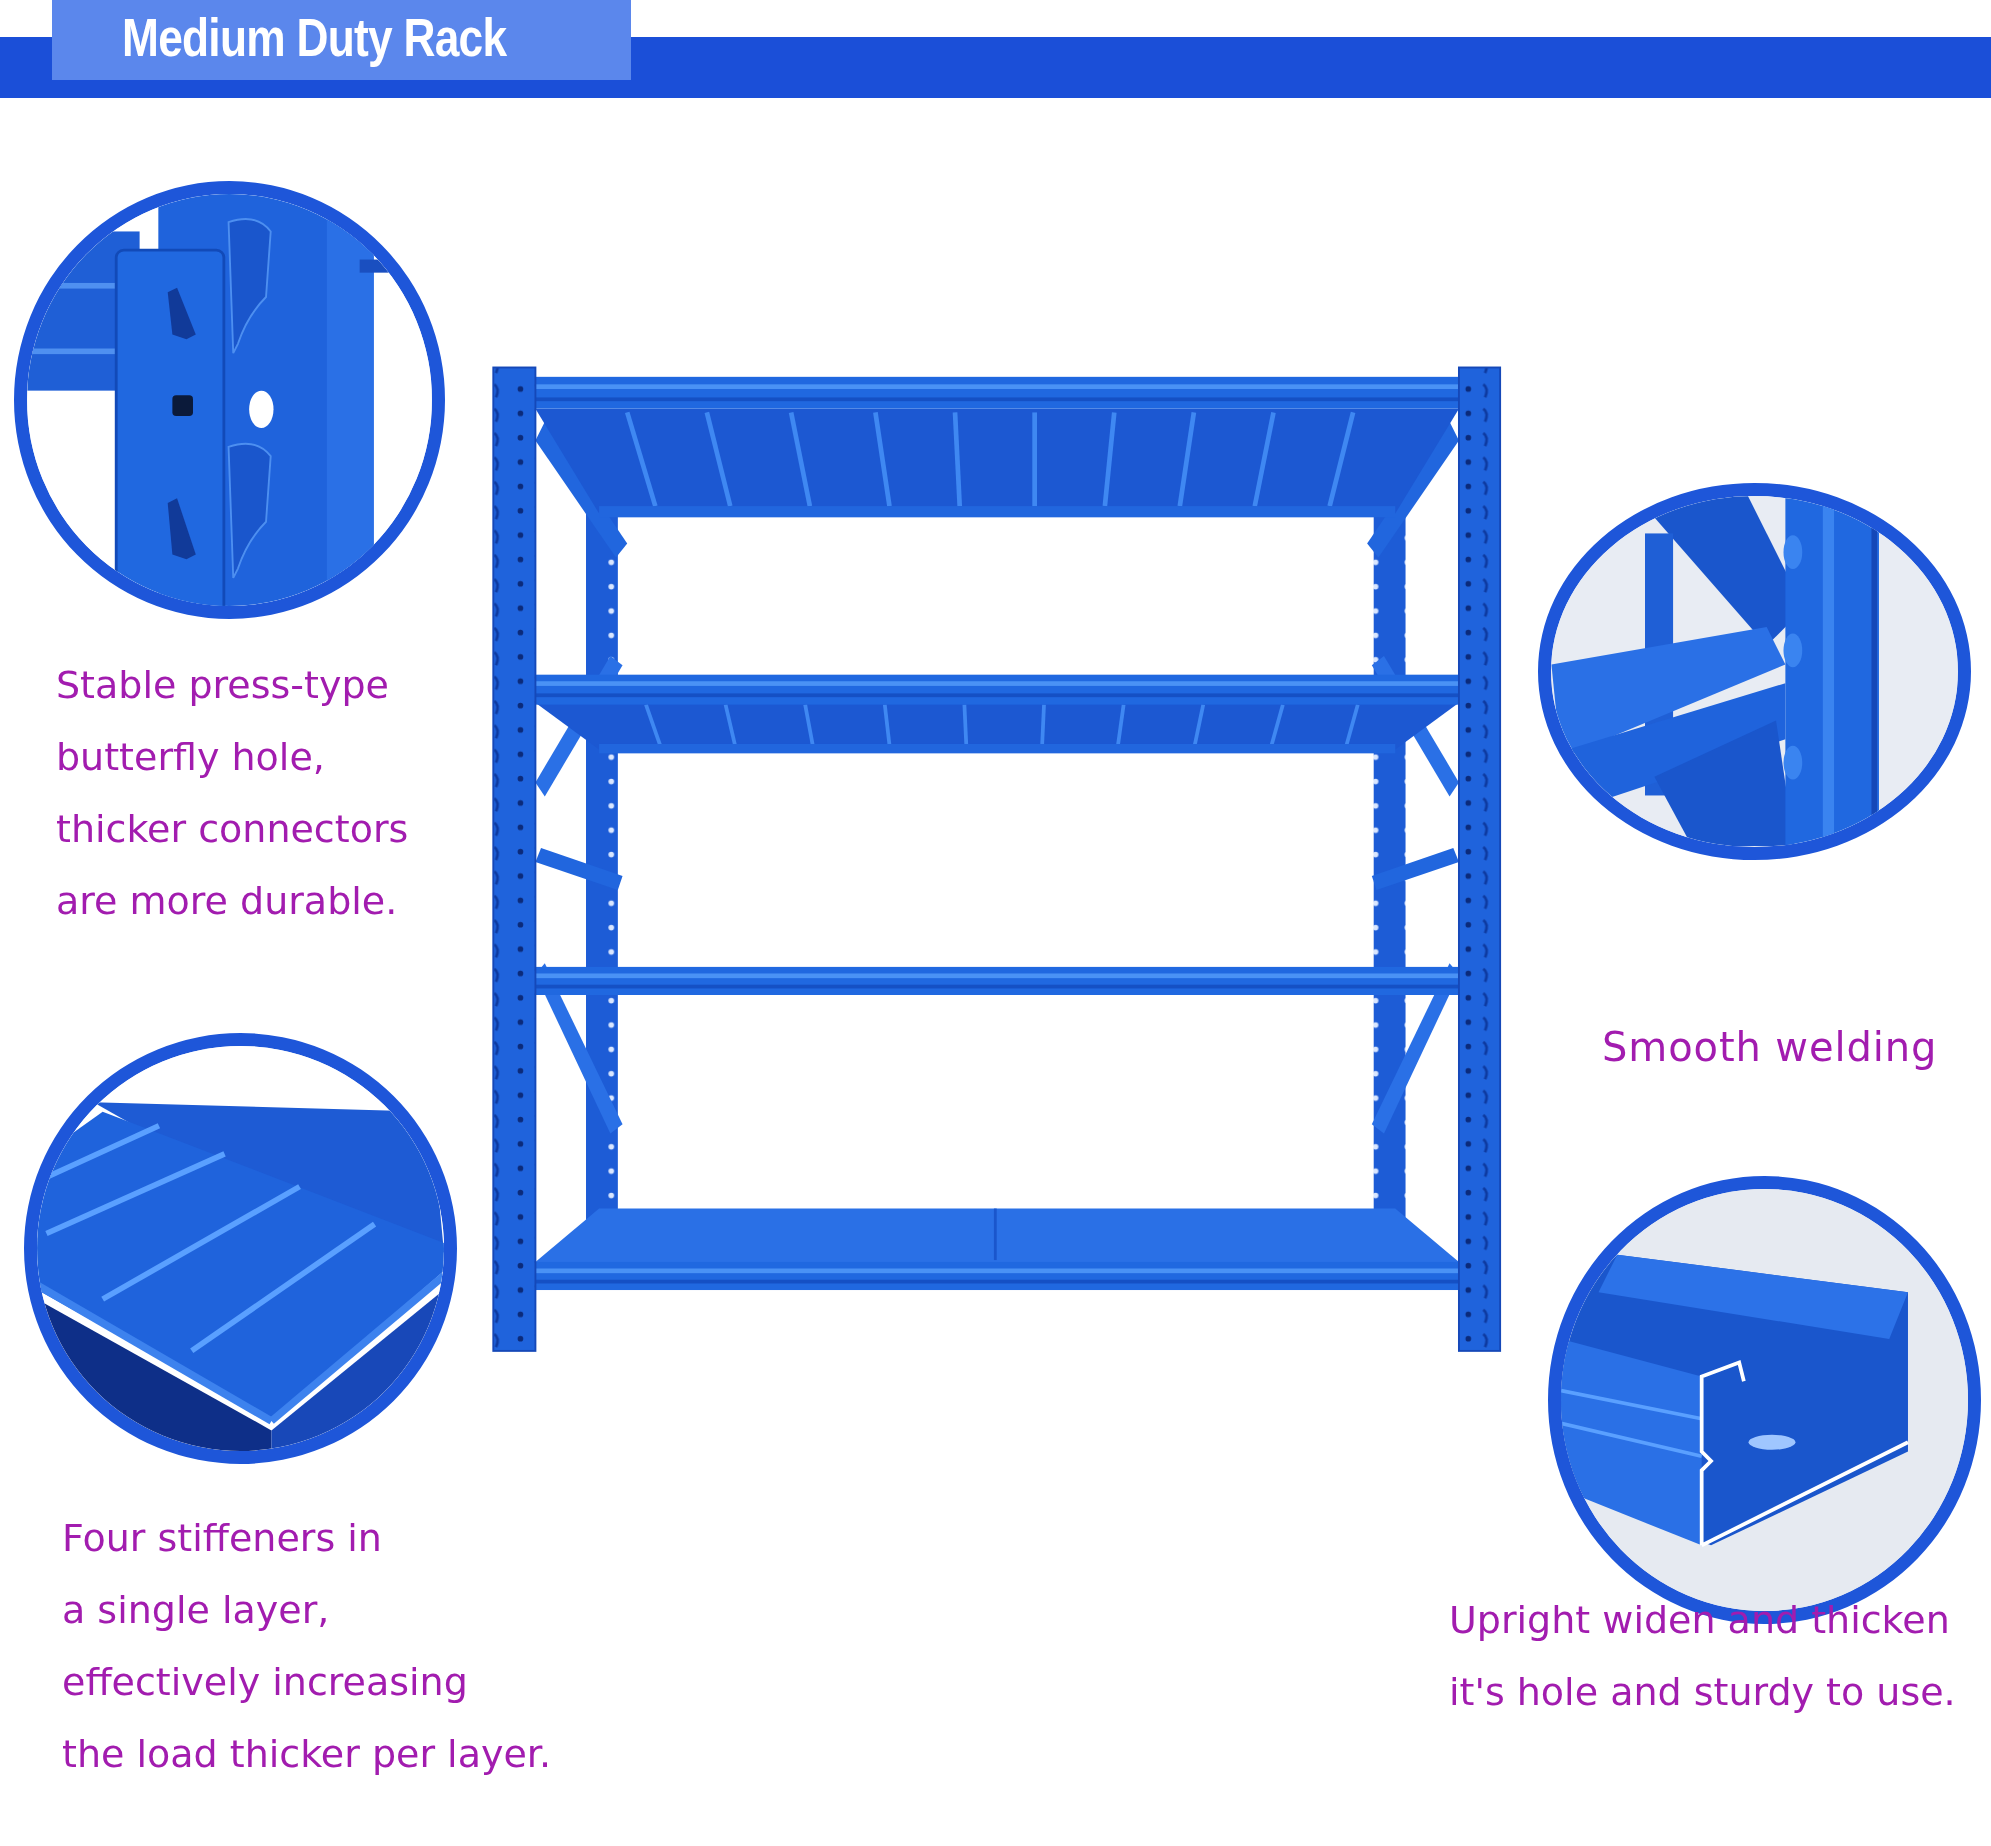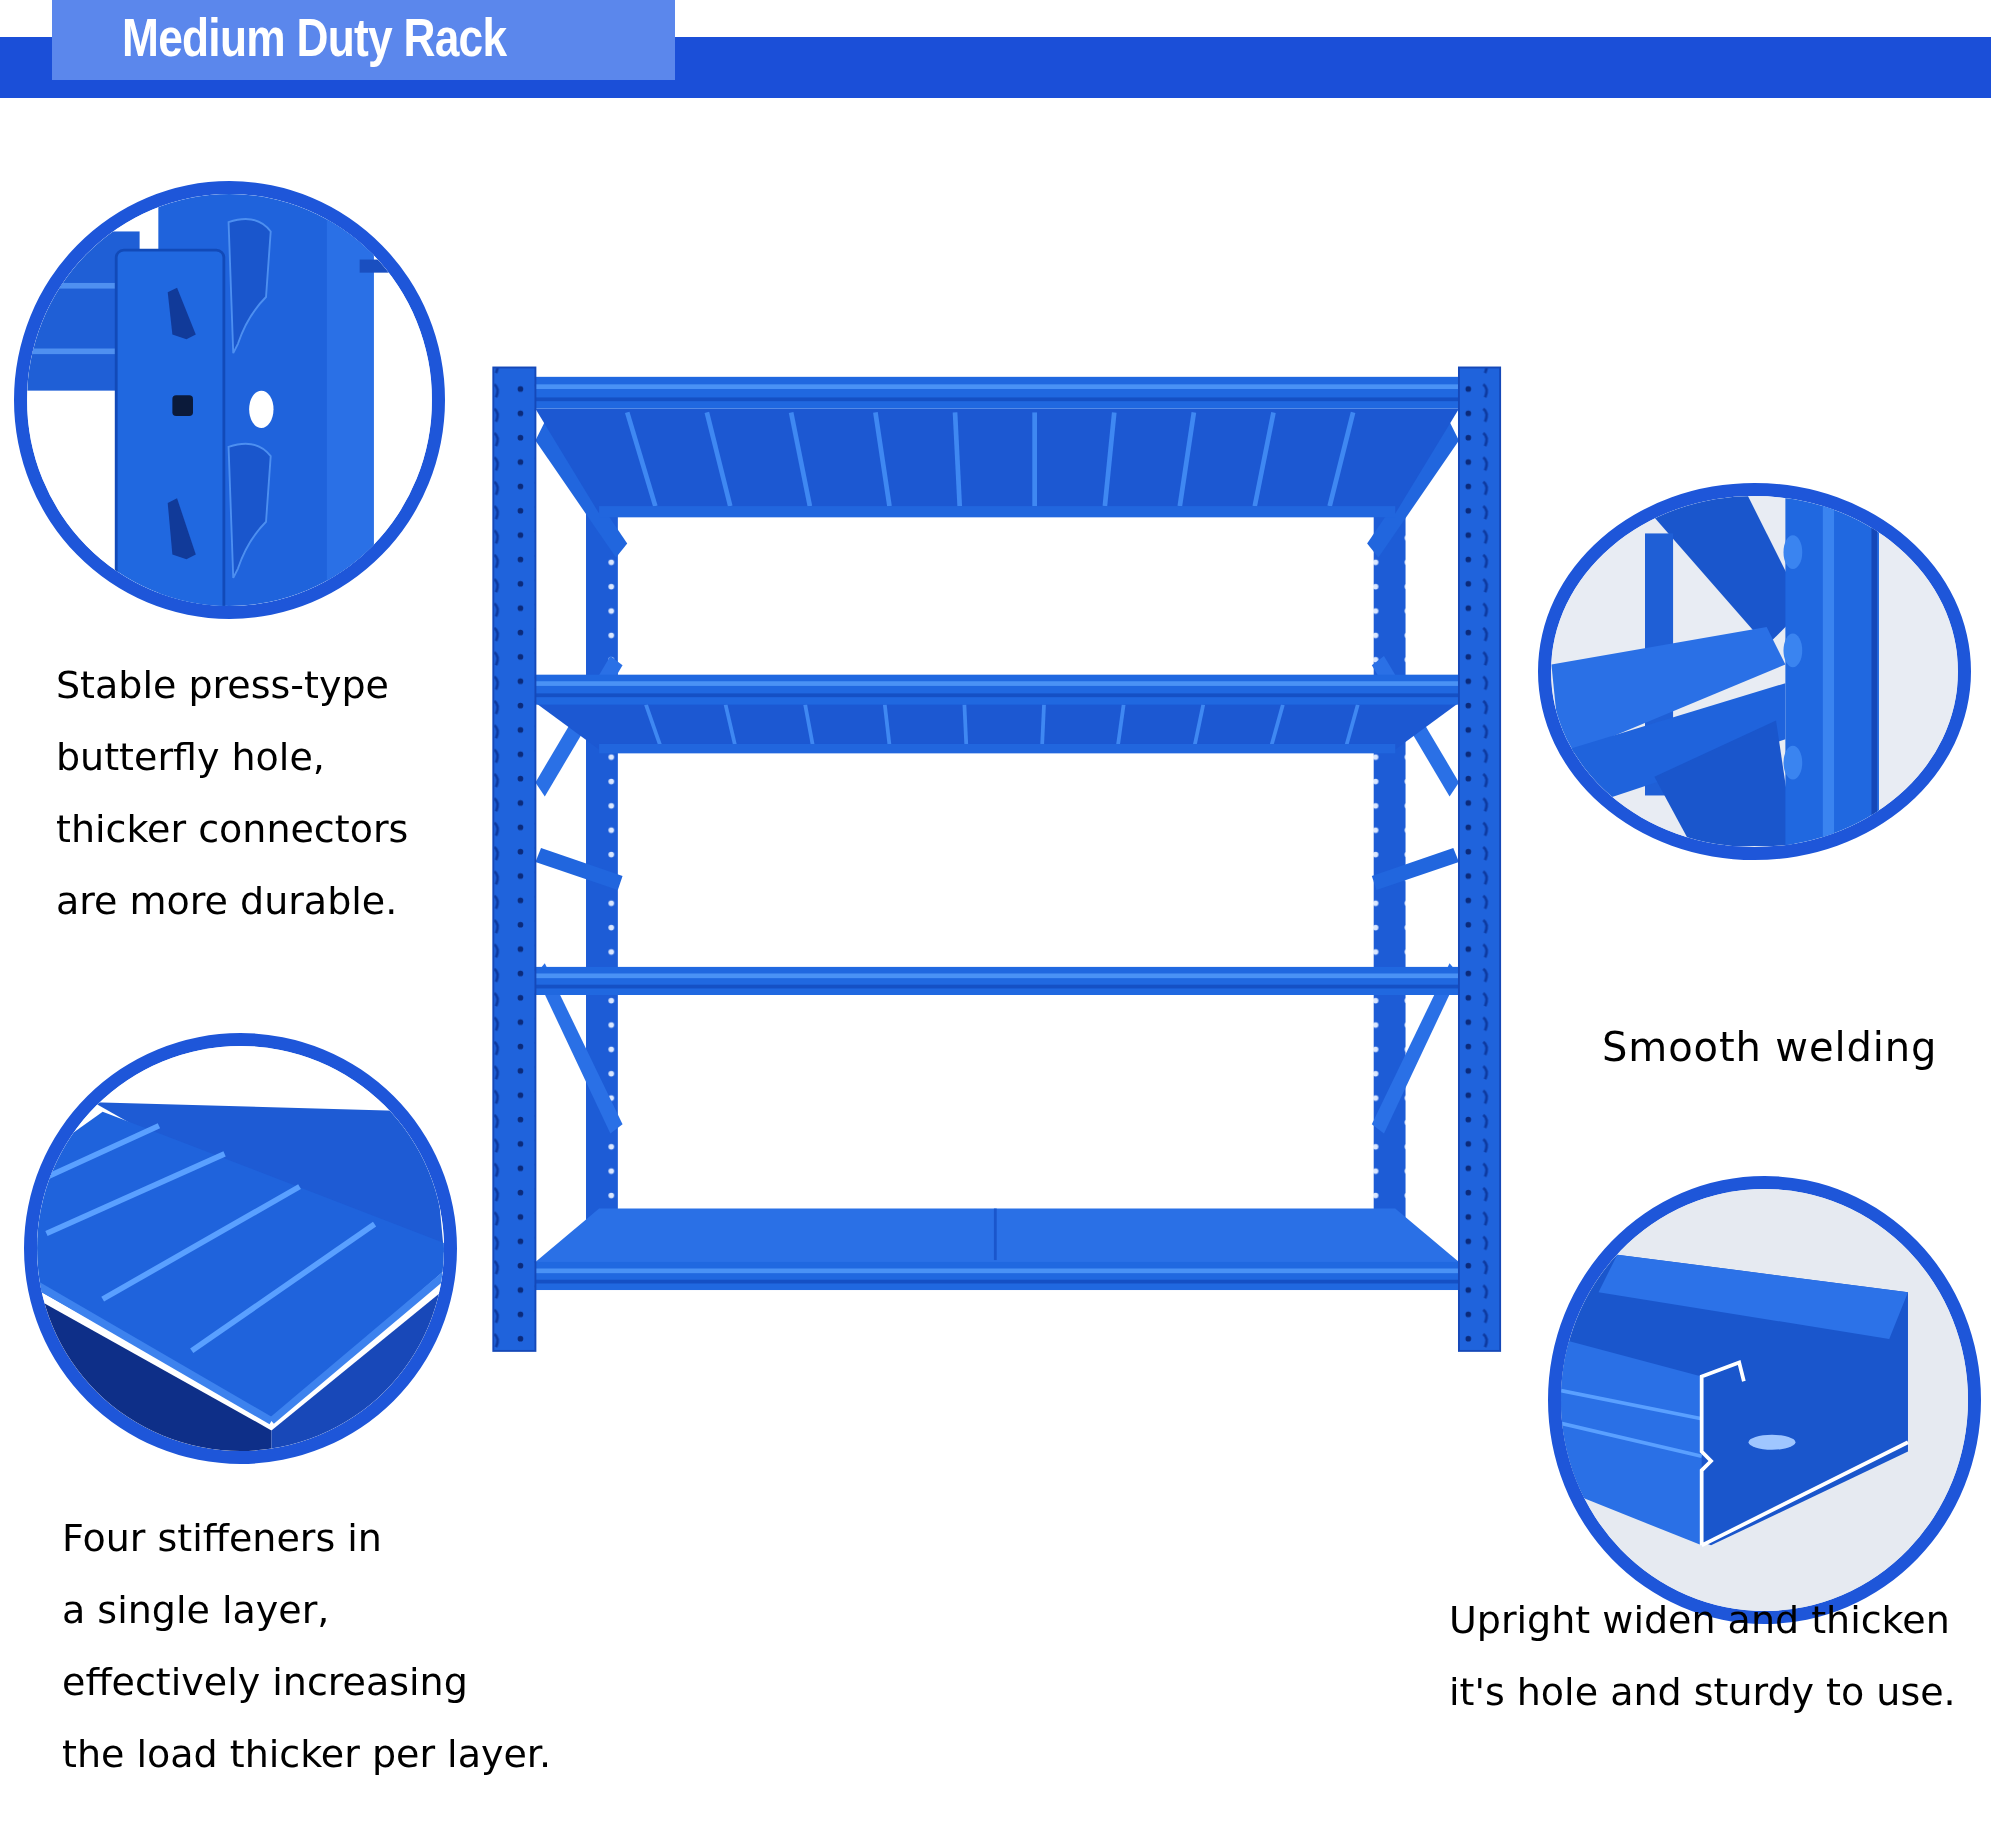--- a/index.html
+++ b/index.html
@@ -1,21 +1,21 @@
 <!DOCTYPE html>
 <html style="font-size:15px"><head>
 <meta charset="utf-8">
 <style>
   html, body { margin: 0; padding: 0; background: #ffffff; }
   body { width: 1992px; height: 1847px; position: relative; overflow: hidden; font-family: "DejaVu Sans", sans-serif; }
   .header-bar { position: absolute; left: 0; top: 37px; width: 1992px; height: 61px; background: #1b4fd8; }
-  .title-box { position: absolute; left: 52px; top: 0; width: 579px; height: 80px; background: #5b87ec; padding-left: 44px; }
+  .title-box { position: absolute; left: 52px; top: 0; width: 579px; height: 80px; background: #5b87ec; }
   .title-text { position: absolute; left: 70px; top: 3.7px; font-family: "Liberation Sans", sans-serif; font-weight: bold; font-size: 54px; color: #ffffff; letter-spacing: -0.9px; transform: scaleX(0.82); transform-origin: left top; white-space: nowrap; line-height: 66px; }
   .detail { position: absolute; border-radius: 50%; border: 13px solid #1e56d9; box-sizing: border-box; overflow: hidden; background: #e9edf4; }
-  .caption { position: absolute; font-family: "DejaVu Sans", sans-serif; color: #000000; font-size: 38px; line-height: 72px; white-space: nowrap; }
+  .caption { position: absolute; font-family: "DejaVu Sans", sans-serif; color: #a21caf; font-size: 38px; line-height: 72px; white-space: nowrap; }
   .caption div { height: 72px; }
   svg { display: block; }
 </style>
 </head>
 <body>
 
 <div class="header-bar"></div>
 <div class="title-box">
   <span class="title-text">Medium Duty Rack</span>
 </div>

